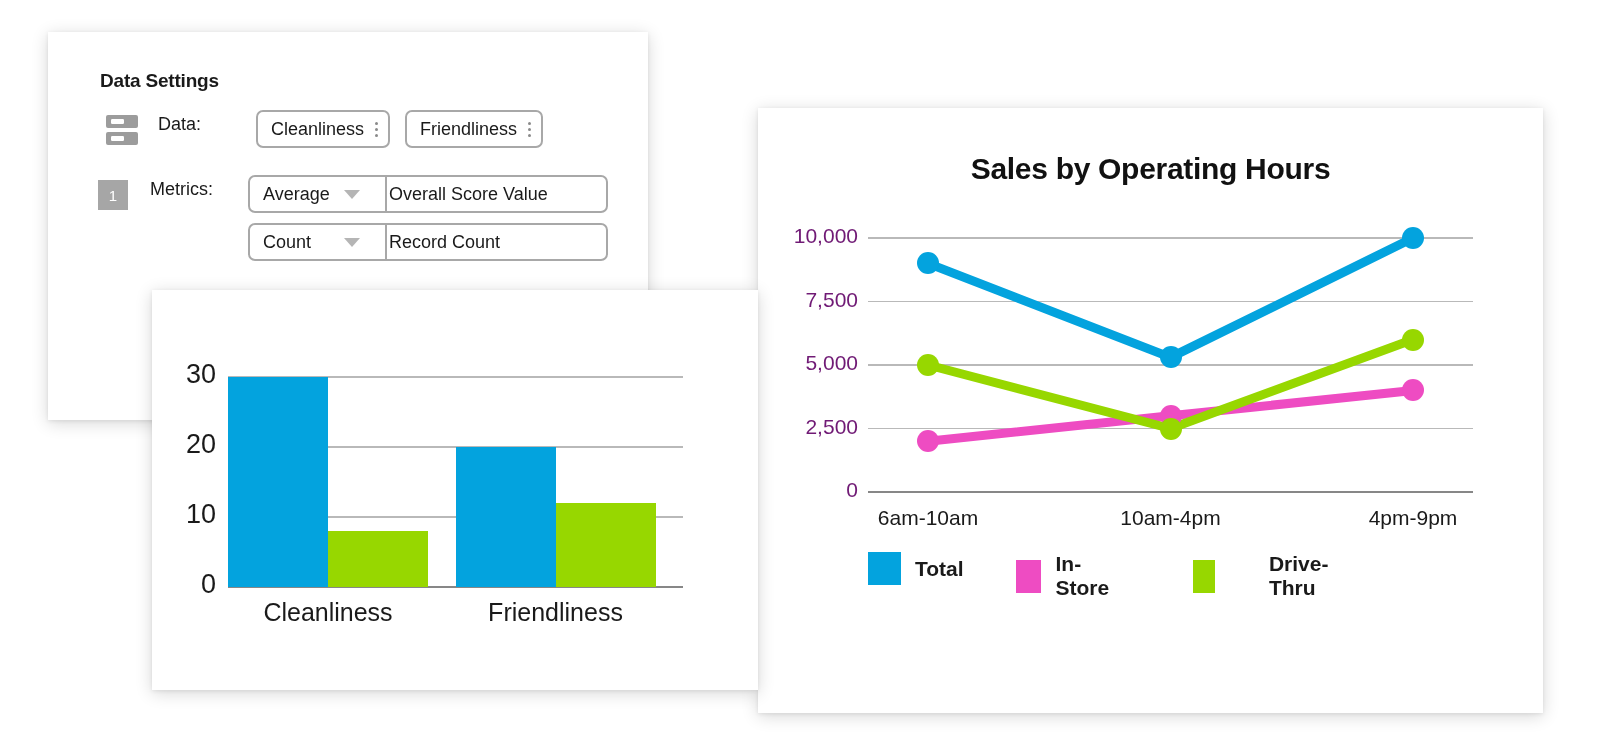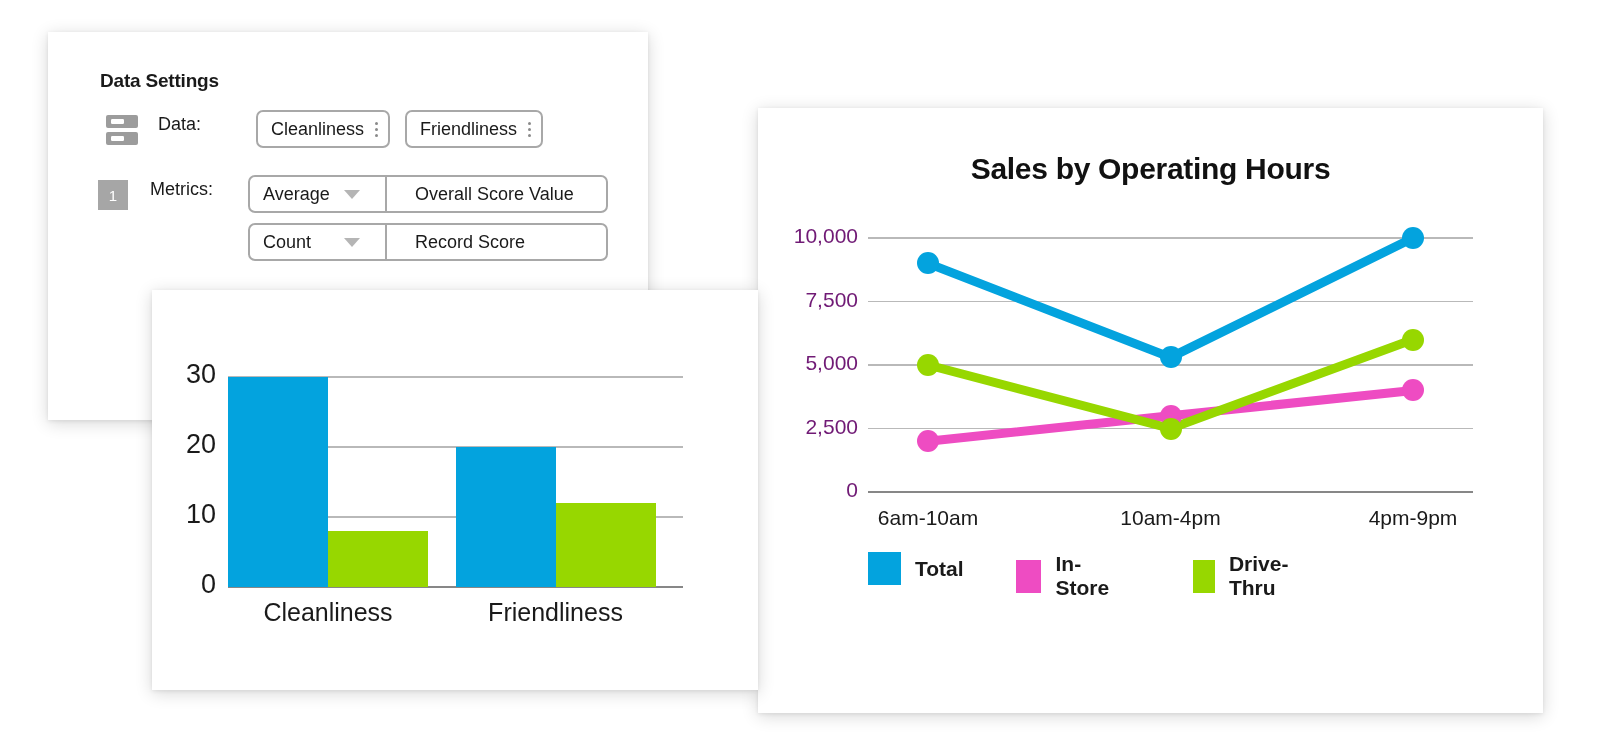--- a/index.html
+++ b/index.html
@@ -68,21 +68,21 @@
     border: 2.5px solid #a8a8a8; border-radius: 7px; background: #fff; overflow: hidden;
   }
   .metric-agg {
     width: 137px; display: flex; align-items: center; justify-content: space-between;
     padding: 0 25px 0 13px; font-size: 18px; color: #1a1a1a;
     border-right: 2.5px solid #a8a8a8;
   }
   .caret { width: 0; height: 0; border-left: 8px solid transparent; border-right: 8px solid transparent;
            border-top: 9px solid #b5b5b5; }
   .metric-field {
-    flex: 1; display: flex; align-items: center; padding-left: 28px;
+    flex: 1; display: flex; align-items: center; padding-left: 2px;
     font-size: 18px; color: #1a1a1a;
   }
 
   
   .chart-title {
     position: absolute; width: 100%; text-align: center;
     font-size: 30px; font-weight: bold; color: #111; letter-spacing: -0.3px;
   }
   .gridline { position: absolute; height: 1.5px; background: #b9b9b9; }
   .axisline { position: absolute; height: 2px; background: #878787; }
@@ -152,21 +152,21 @@
             <span class="caret"></span>
           </div>
           <div class="metric-field">Overall Score Value</div>
         </div>
 
         <div class="metric-row">
           <div class="metric-agg">
             <span>Count</span>
             <span class="caret"></span>
           </div>
-          <div class="metric-field">Record Score</div>
+          <div class="metric-field">Record Count</div>
         </div>
 
       </div>
     </div>
   </div>
 
   <div class="panel" id="line-panel">
     <div class="chart-title" style="top:44px;">Sales by Operating Hours</div>
   </div>
 
@@ -208,21 +208,21 @@
       </div>
     <div id="line-legend" class="legend" style="left:868px;top:552px;">
         <div class="legend-item" style="position:absolute;left:0px;top:0;">
           <span class="legend-swatch" style="background:#03a3de;"></span>
           <span class="legend-label">Total</span>
         </div>
         <div class="legend-item" style="position:absolute;left:148px;top:0;">
           <span class="legend-swatch" style="background:#ee4cc2;"></span>
           <span class="legend-label">In-Store</span>
         </div>
-        <div class="legend-item" style="position:absolute;left:325px;top:0;">
+        <div class="legend-item" style="position:absolute;left:325px;top:0;gap:40px;">
           <span class="legend-swatch" style="background:#97d700;"></span>
           <span class="legend-label">Drive-Thru</span>
         </div>
       </div>
   </div>
 
   <div class="panel" id="bar-panel"></div>
 
   <div id="bar-chart-layer" style="position:absolute;inset:0;z-index:5;pointer-events:none;">
     <div id="bar-ylabels">

